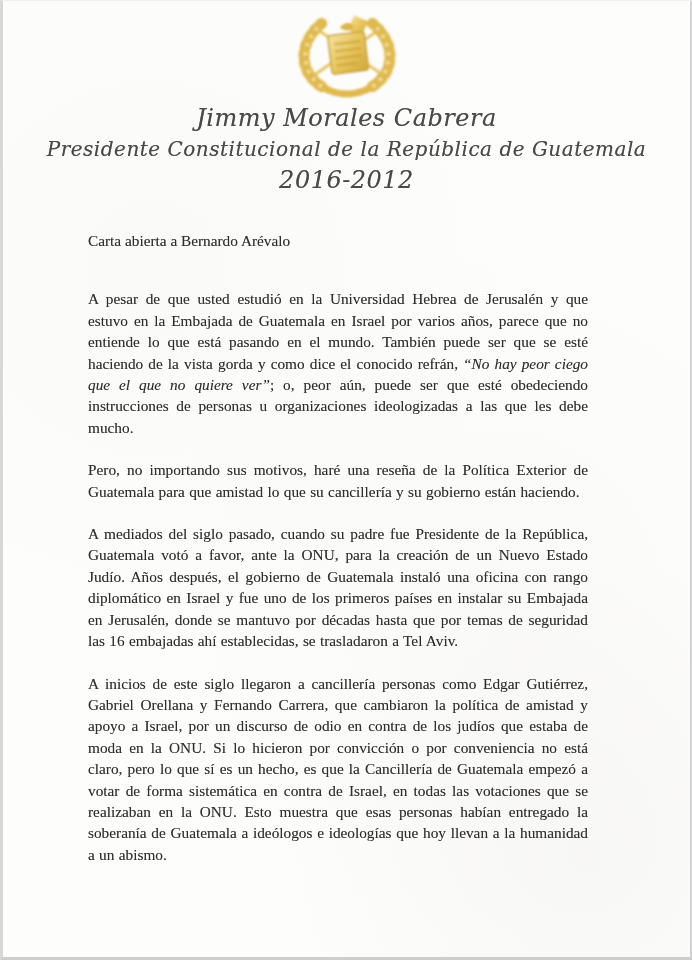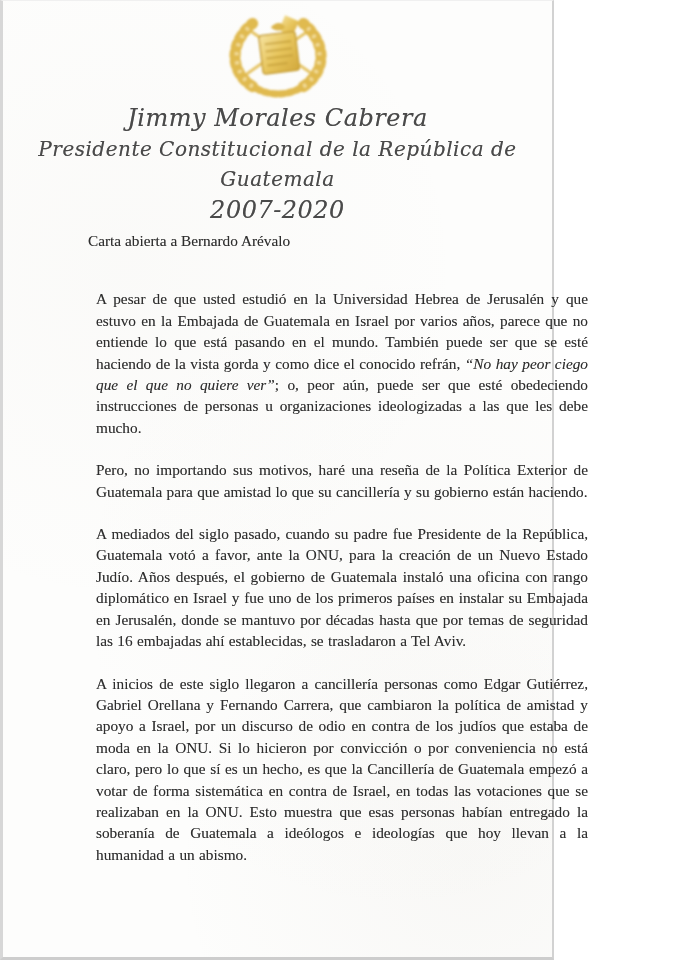--- a/index.html
+++ b/index.html
@@ -6,21 +6,21 @@
     margin: 0;
     padding: 0;
     width: 692px;
     height: 960px;
     overflow: hidden;
     background: #ffffff;
   }
   .scan {
     position: relative;
     box-sizing: border-box;
-    width: 554px;
+    width: 692px;
     height: 960px;
     background:
       radial-gradient(circle at 22% 28%, rgba(175,165,145,0.035), transparent 42%),
       radial-gradient(circle at 72% 62%, rgba(175,165,145,0.03), transparent 46%),
       radial-gradient(circle at 85% 90%, rgba(160,150,130,0.05), transparent 30%),
       #fdfdfc;
     border-left: 3px solid #d7d7d7;
     border-right: 2px solid #d2d2d2;
     border-bottom: 3px solid #cdcdcd;
     border-top: 1px solid #f0f0f0;
@@ -58,21 +58,21 @@
     color: #2e2e2e;
     font-size: 15.3px;
     line-height: 21.4px;
     text-shadow: 0 0 0.3px rgba(46,46,46,0.4);
   }
   .subject {
     margin: 0 0 37px 0;
     text-align: left;
   }
   .letter-body p.para {
-    margin: 0 0 21px 8px;
+    margin: 0 0 21px 0;
     text-align: justify;
     word-spacing: 0.5px;
   }
   .quote {
     font-style: italic;
   }
 </style>
 </head>
 <body>
 
@@ -106,21 +106,21 @@
             <line x1="47" y1="38" x2="73" y2="38" stroke="#c09a35" stroke-width="2" opacity="0.65"></line>
             <line x1="47" y1="45" x2="73" y2="45" stroke="#c09a35" stroke-width="2" opacity="0.65"></line>
             <line x1="47" y1="52" x2="67" y2="52" stroke="#c09a35" stroke-width="2" opacity="0.65"></line>
           </g>
           <path d="M52,16 C56,10 64,10 66,16 C62,20 56,20 52,16 Z" fill="#dcb64b"></path>
         </g>
       </svg>
     </div>
     <div class="script script-name">Jimmy Morales Cabrera</div>
     <div class="script script-title">Presidente Constitucional de la República de Guatemala</div>
-    <div class="script script-term">2007-2020</div>
+    <div class="script script-term">2016-2012</div>
   </header>
 
   <main class="letter-body">
     <p class="subject">Carta abierta a Bernardo Arévalo</p>
 
     <p class="para"><span>A pesar de que usted estudió en la Universidad Hebrea de Jerusalén y que estuvo en la Embajada de Guatemala en Israel por varios años, parece que no entiende lo que está pasando en el mundo. También puede ser que se esté haciendo de la vista gorda y como dice el conocido refrán, </span><span class="quote">“No hay peor ciego que el que no quiere ver”</span><span>; o, peor aún, puede ser que esté obedeciendo instrucciones de personas u organizaciones ideologizadas a las que les debe mucho.</span></p>
 
     <p class="para">Pero, no importando sus motivos, haré una reseña de la Política Exterior de Guatemala para que amistad lo que su cancillería y su gobierno están haciendo.</p>
 
     <p class="para">A mediados del siglo pasado, cuando su padre fue Presidente de la República, Guatemala votó a favor, ante la ONU, para la creación de un Nuevo Estado Judío. Años después, el gobierno de Guatemala instaló una oficina con rango diplomático en Israel y fue uno de los primeros países en instalar su Embajada en Jerusalén, donde se mantuvo por décadas hasta que por temas de seguridad las 16 embajadas ahí establecidas, se trasladaron a Tel Aviv.</p>

